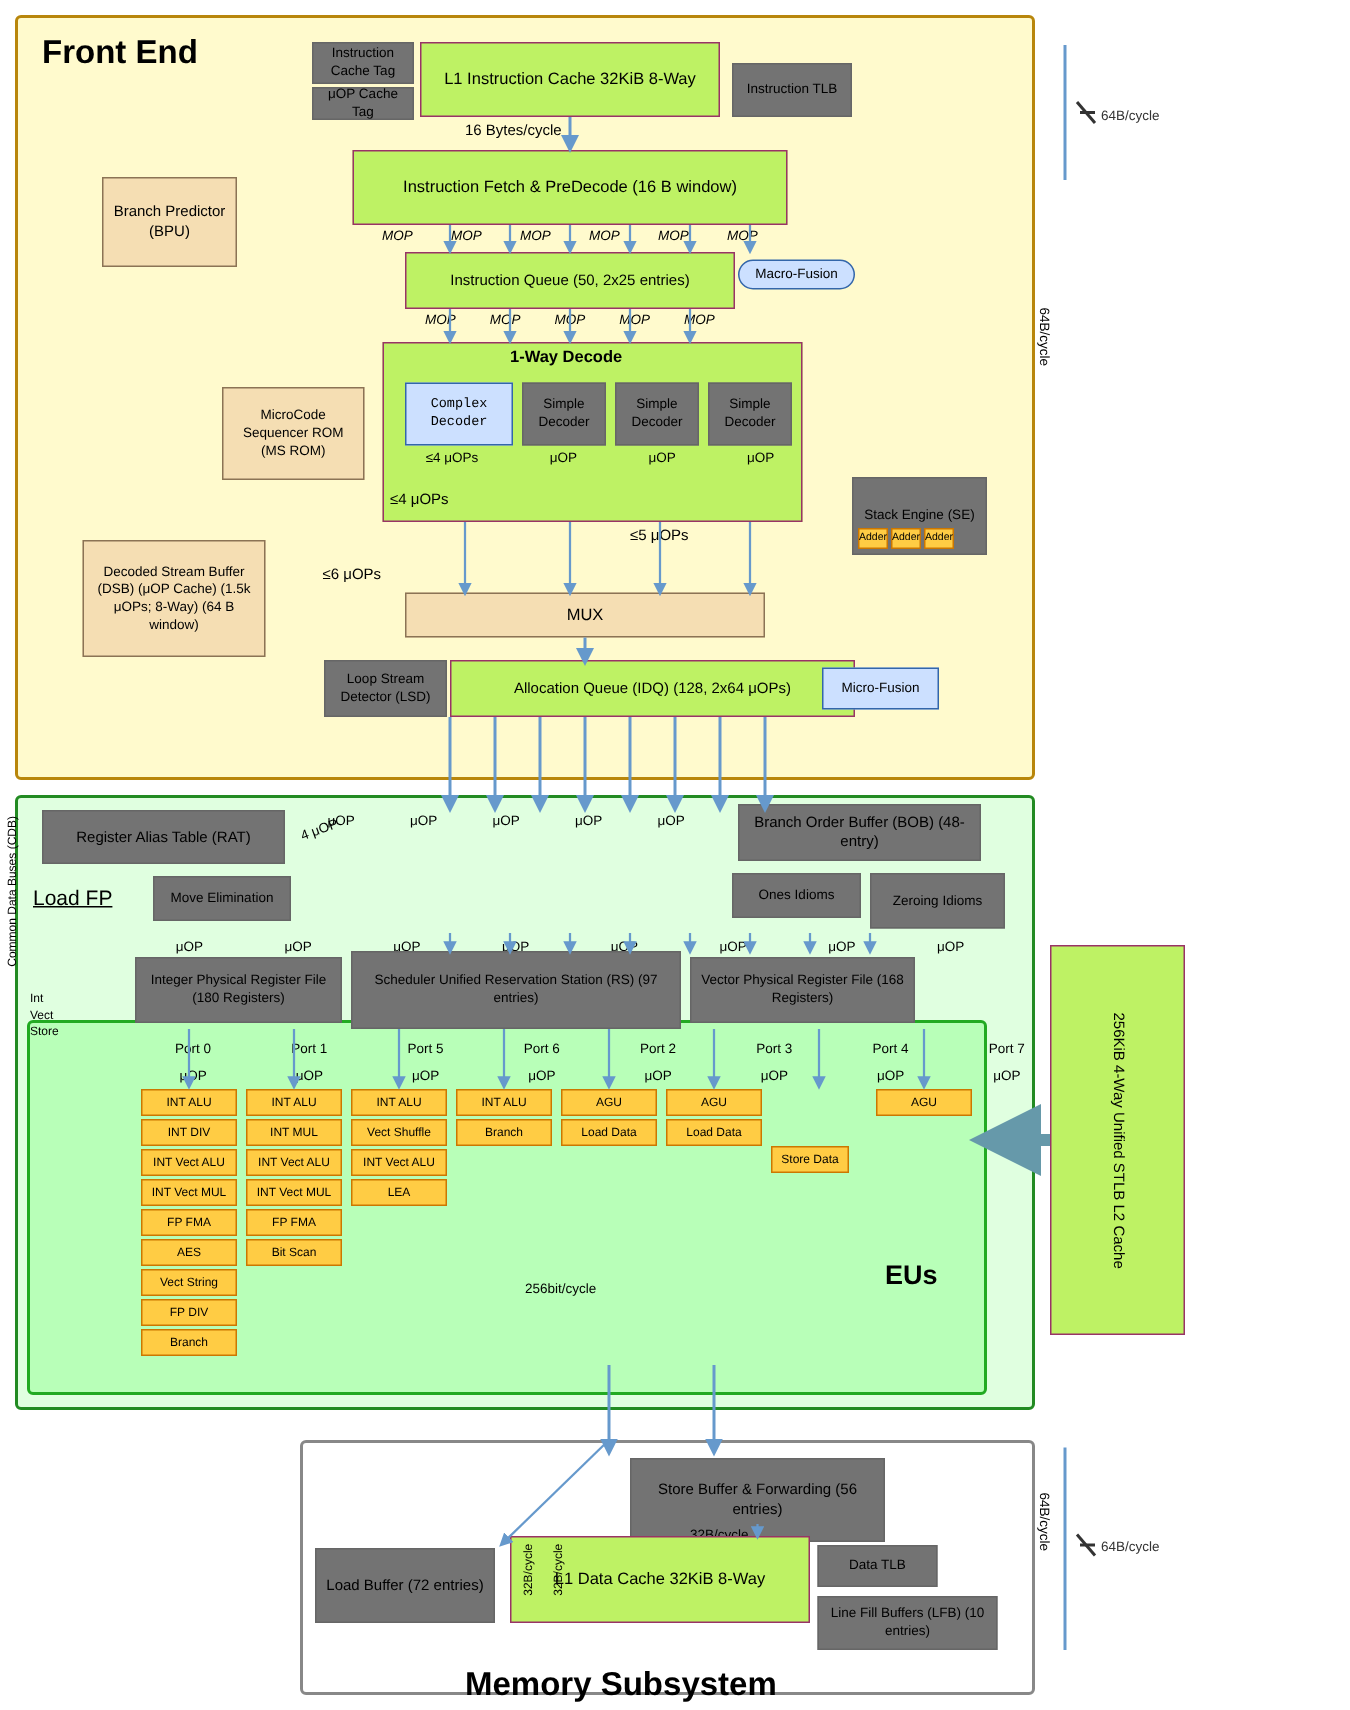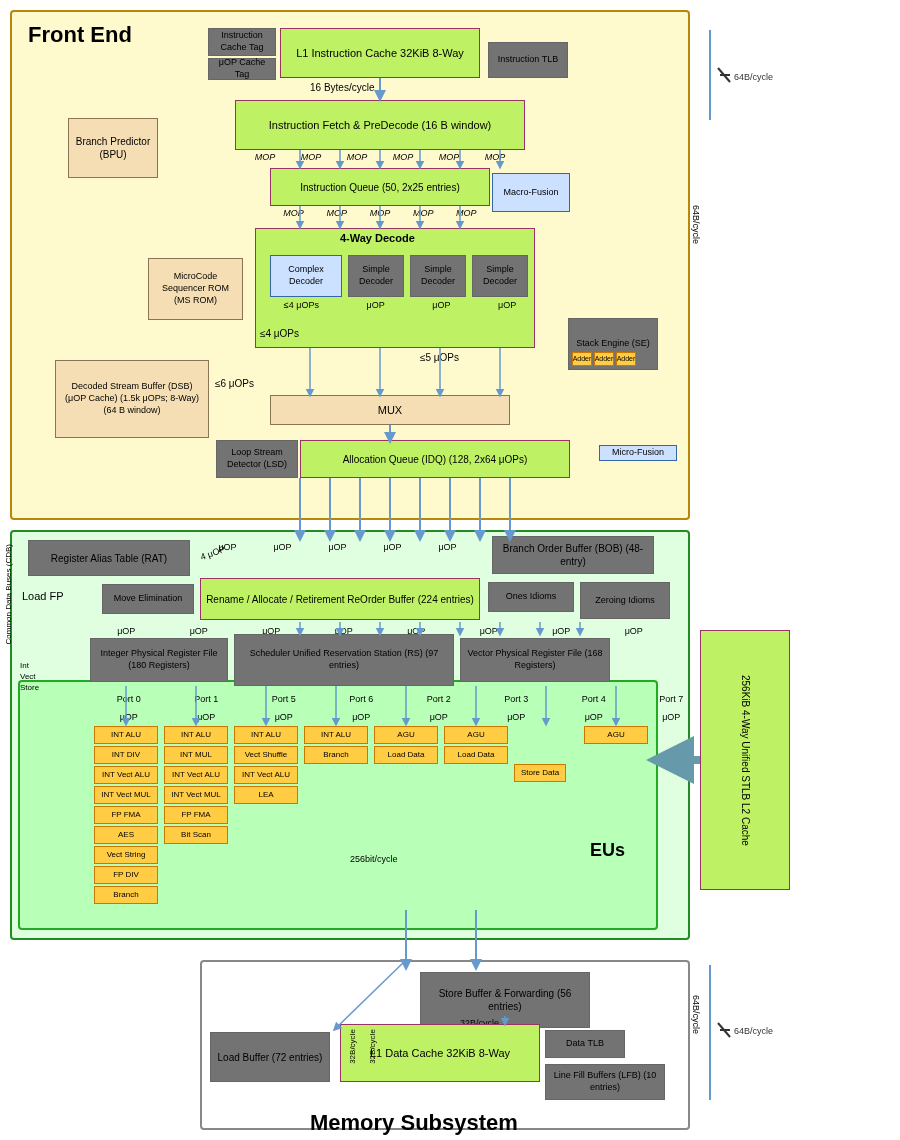--- a/index.html
+++ b/index.html
@@ -137,41 +137,41 @@
 
   <div class="box box-tan" style="left:68px;top:118px;width:90px;height:60px;font-size:10px;">
     <span>Branch Predictor (BPU)</span>
   </div>
 
   <div class="box box-pink" style="left:270px;top:168px;width:220px;height:38px;font-size:10px;">
     <span>Instruction Queue
 (50, 2x25 entries)</span>
   </div>
 
-  <div class="box box-blue" style="left:492px;top:173px;width:78px;height:39px;font-size:9px;">
+  <div class="box box-blue" style="left:492px;top:173px;width:78px;height:20px;font-size:9px;border-radius:10px;">
     <span>Macro-Fusion</span>
   </div>
 
   <div style="position:absolute;left:272px;top:208px;width:216px;display:flex;justify-content:space-around;">
     <span style="font-size:9px;font-style:italic">MOP</span>
     <span style="font-size:9px;font-style:italic">MOP</span>
     <span style="font-size:9px;font-style:italic">MOP</span>
     <span style="font-size:9px;font-style:italic">MOP</span>
     <span style="font-size:9px;font-style:italic">MOP</span>
   </div>
 
   <div class="box box-tan" style="left:148px;top:258px;width:95px;height:62px;font-size:9px;">
     <span>MicroCode Sequencer ROM (MS ROM)</span>
   </div>
 
   <div class="box box-pink" style="left:255px;top:228px;width:280px;height:120px;font-size:11px;">
   </div>
-  <div style="position:absolute;left:340px;top:232px;font-size:11px;font-weight:bold;">4-Way Decode</div>
-
-  <div class="box box-blue" style="left:270px;top:255px;width:72px;height:42px;font-size:9px;">
+  <div style="position:absolute;left:340px;top:232px;font-size:11px;font-weight:bold;">1-Way Decode</div>
+
+  <div class="box box-blue" style="left:270px;top:255px;width:72px;height:42px;font-size:9px;font-family:Liberation Mono, monospace;">
     <span>Complex Decoder</span>
   </div>
 
   <div class="box box-gray" style="left:348px;top:255px;width:56px;height:42px;font-size:9px;">
     <span>Simple Decoder</span>
   </div>
 
   <div class="box box-gray" style="left:410px;top:255px;width:56px;height:42px;font-size:9px;">
     <span>Simple Decoder</span>
   </div>
@@ -194,42 +194,42 @@
   <div style="position:absolute;left:572px;top:352px;display:flex;gap:2px;">
     <div class="box box-orange" style="width:20px;height:14px;font-size:7px;position:static;border:1px solid #cc7700;">Adder</div>
     <div class="box box-orange" style="width:20px;height:14px;font-size:7px;position:static;border:1px solid #cc7700;">Adder</div>
     <div class="box box-orange" style="width:20px;height:14px;font-size:7px;position:static;border:1px solid #cc7700;">Adder</div>
   </div>
 
   <div style="position:absolute;left:260px;top:328px;font-size:10px;">≤4 μOPs</div>
 
   <div style="position:absolute;left:420px;top:352px;font-size:10px;">≤5 μOPs</div>
 
-  <div class="box box-tan" style="left:55px;top:360px;width:154px;height:78px;font-size:9px;">
+  <div class="box box-tan" style="left:55px;top:360px;width:122px;height:78px;font-size:9px;">
     <span>Decoded Stream Buffer (DSB)
 (μOP Cache)
 (1.5k μOPs; 8-Way)
 (64 B window)</span>
   </div>
 
   <div style="position:absolute;left:215px;top:378px;font-size:10px;">≤6 μOPs</div>
 
   <div class="box box-tan" style="left:270px;top:395px;width:240px;height:30px;font-size:11px;">
     <span>MUX</span>
   </div>
 
   <div class="box box-gray" style="left:216px;top:440px;width:82px;height:38px;font-size:9px;">
     <span>Loop Stream Detector (LSD)</span>
   </div>
 
   <div class="box box-pink" style="left:300px;top:440px;width:270px;height:38px;font-size:10px;">
     <span>Allocation Queue (IDQ) (128, 2x64 μOPs)</span>
   </div>
 
-  <div class="box box-blue" style="left:599px;top:445px;width:78px;height:16px;font-size:9px;">
+  <div class="box box-blue" style="left:548px;top:445px;width:78px;height:28px;font-size:9px;">
     <span>Micro-Fusion</span>
   </div>
 
   <div class="box box-gray" style="left:28px;top:540px;width:162px;height:36px;font-size:10px;">
     <span>Register Alias Table (RAT)</span>
   </div>
 
   <div style="position:absolute;left:200px;top:548px;font-size:9px;transform:rotate(-20deg);">4 μOP</div>
 
   <div style="position:absolute;left:200px;top:542px;width:440px;display:flex;justify-content:space-around;font-size:9px;">
@@ -244,34 +244,30 @@
   </div>
 
   <div class="box box-gray" style="left:492px;top:536px;width:162px;height:38px;font-size:10px;">
     <span>Branch Order Buffer (BOB) (48-entry)</span>
   </div>
 
   <div class="box box-gray" style="left:102px;top:584px;width:92px;height:30px;font-size:9px;">
     <span>Move Elimination</span>
   </div>
 
-  <div class="box box-pink" style="left:200px;top:578px;width:280px;height:42px;font-size:10px;">
-    <span>Rename / Allocate / Retirement
-ReOrder Buffer (224 entries)</span>
-  </div>
 
   <div class="box box-gray" style="left:488px;top:582px;width:86px;height:30px;font-size:9px;">
     <span>Ones Idioms</span>
   </div>
 
   <div class="box box-gray" style="left:580px;top:582px;width:90px;height:37px;font-size:9px;">
     <span>Zeroing Idioms</span>
   </div>
 
-  <div style="position:absolute;left:22px;top:590px;font-size:11px;">Load
+  <div style="position:absolute;left:22px;top:590px;font-size:14px;text-decoration:underline;">Load
 FP</div>
 
   <div style="position:absolute;left:8px;top:640px;font-size:8px;transform:rotate(-90deg);transform-origin:left center;white-space:nowrap;">Common Data Buses (CDB)</div>
 
   <div style="position:absolute;left:20px;top:660px;font-size:8px;line-height:1.4;">
     <div>Int</div>
     <div>Vect</div>
     <div>Store</div>
   </div>
 

